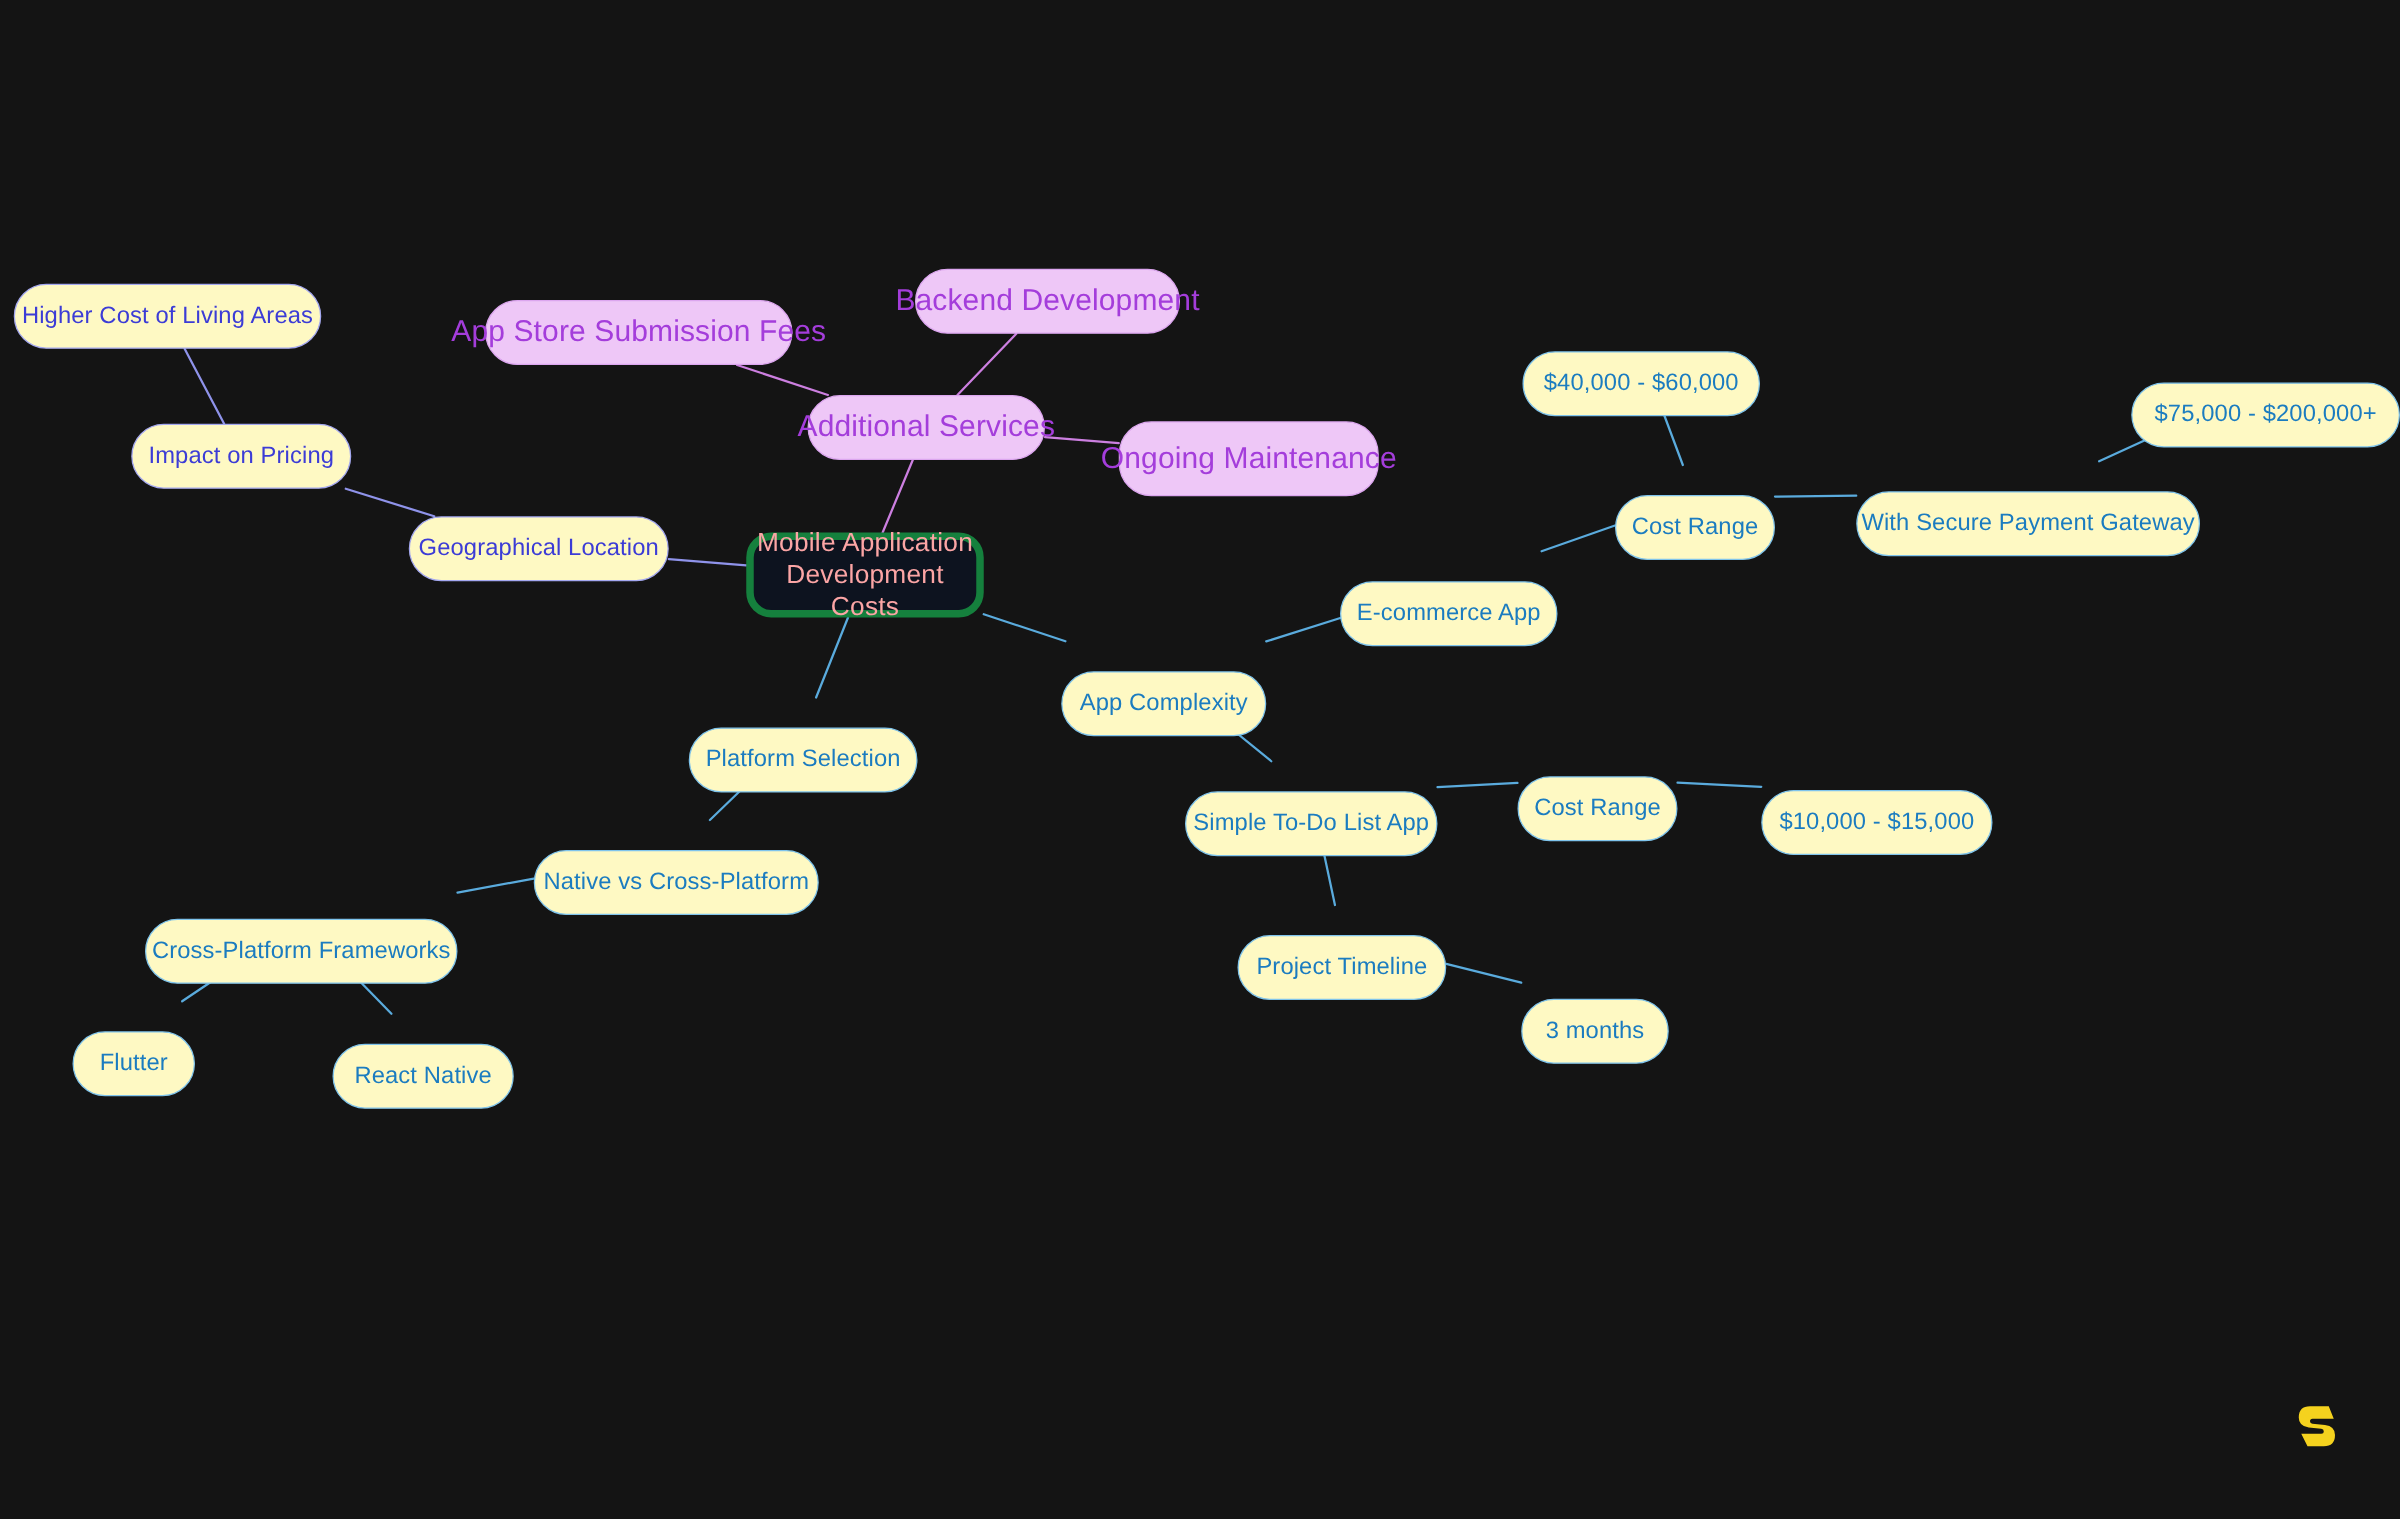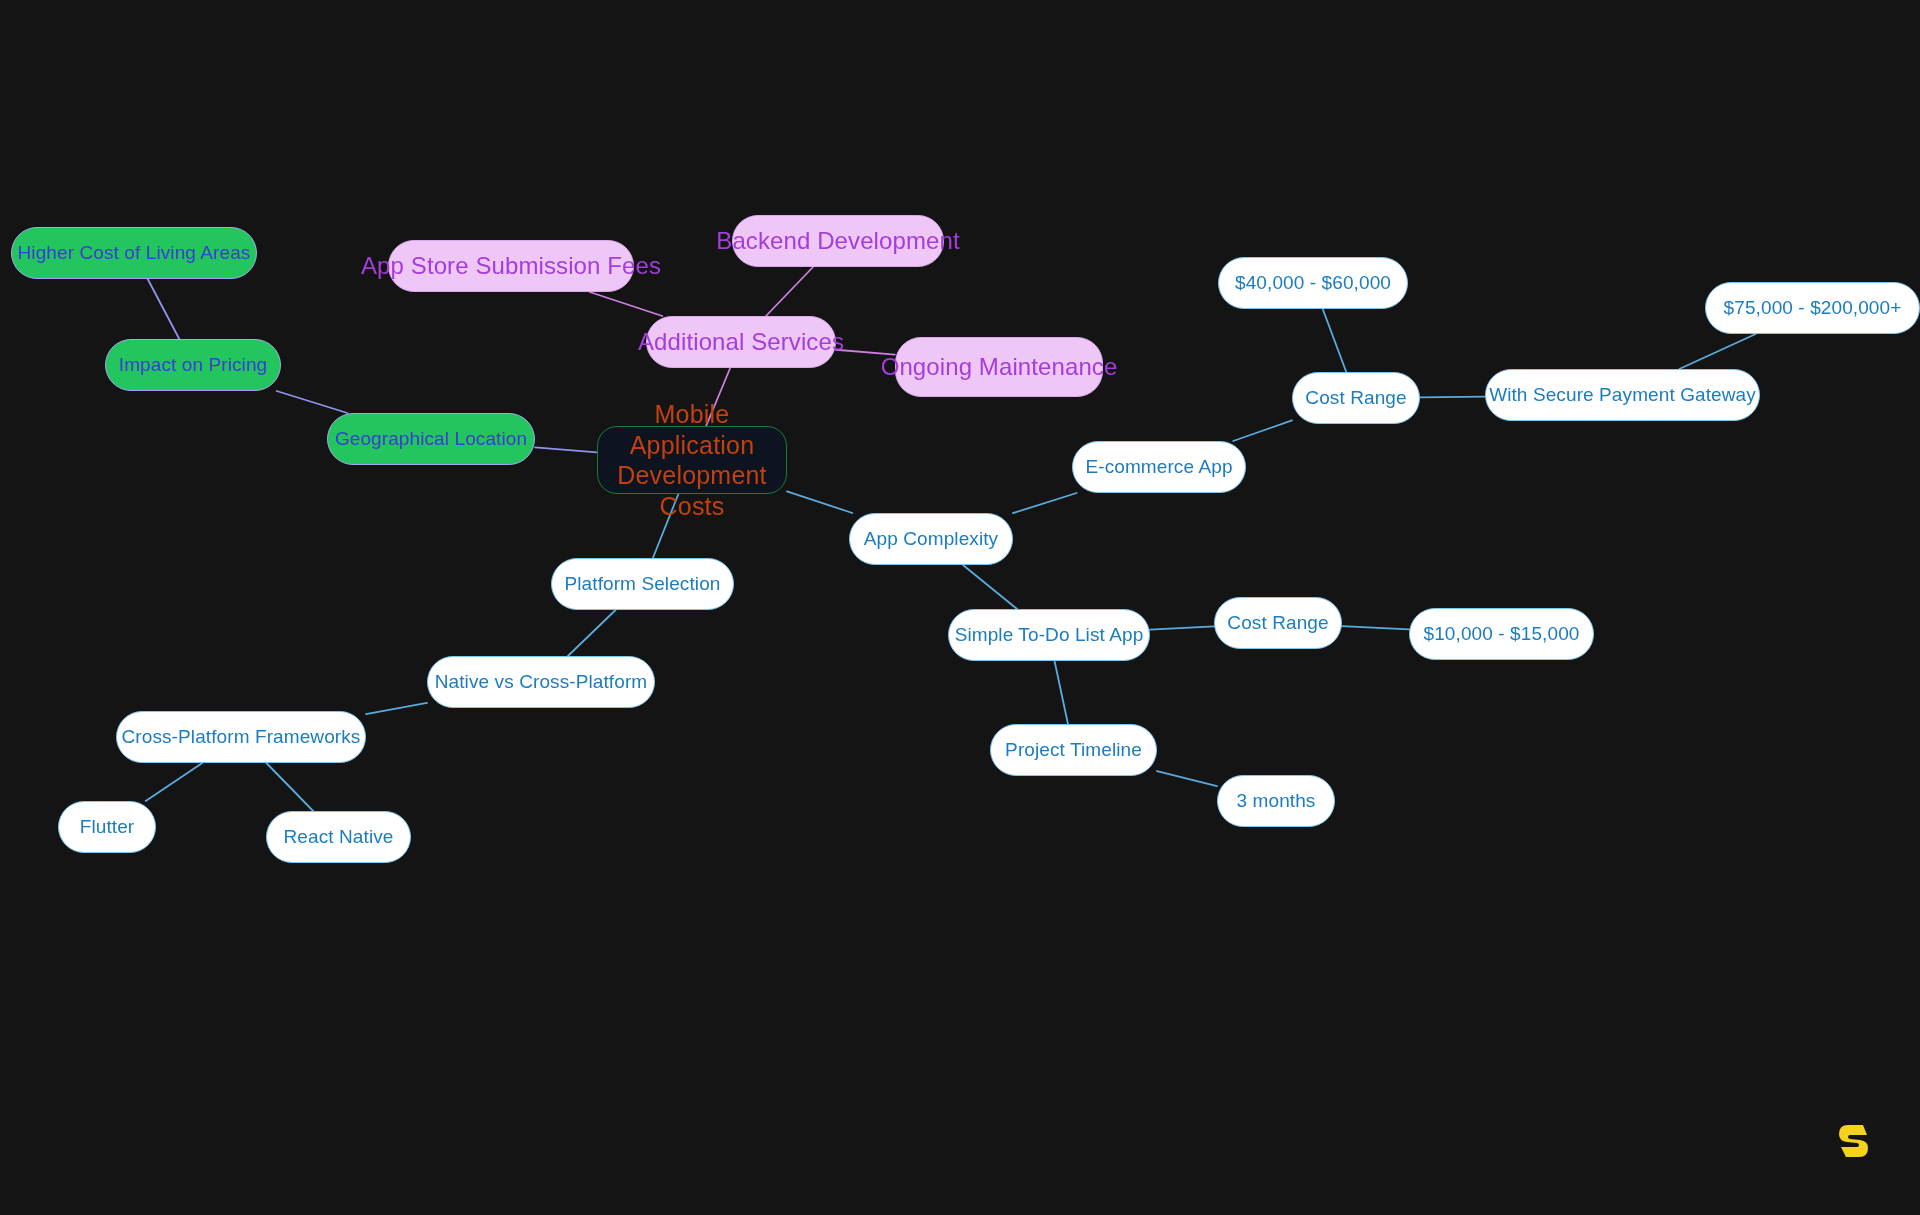--- a/index.html
+++ b/index.html
@@ -30,35 +30,36 @@
     align-items: center;
     justify-content: center;
     text-align: center;
     border-radius: 26px;
     white-space: nowrap;
     letter-spacing: 0.1px;
     line-height: 1.22;
   }
   .node.root {
     background: #0d131f;
-    color: #c2410c;
-    border: 1px solid #15803d;
+    color: #fca5a5;
+    border: 6px solid #15803d;
     border-radius: 20px;
-    font-size: 25px;
+    font-size: 21px;
     white-space: pre-line;
     letter-spacing: 0.2px;
   }
   .node.blue {
-    background: #ffffff;
+    background: #fef9c3;
     color: #1b7cc0;
     border: 1px solid #7fc4ec;
     font-size: 19px;
+    margin-top: 24px;
   }
   .node.lav {
-    background: #22c55e;
+    background: #fef9c3;
     color: #3c3cd6;
     border: 1px solid #a4a8f0;
     font-size: 19px;
   }
   .node.pink {
     background: #eec7f7;
     color: #a43ddb;
     border: 1px solid #dca6ef;
     font-size: 24px;
   }

